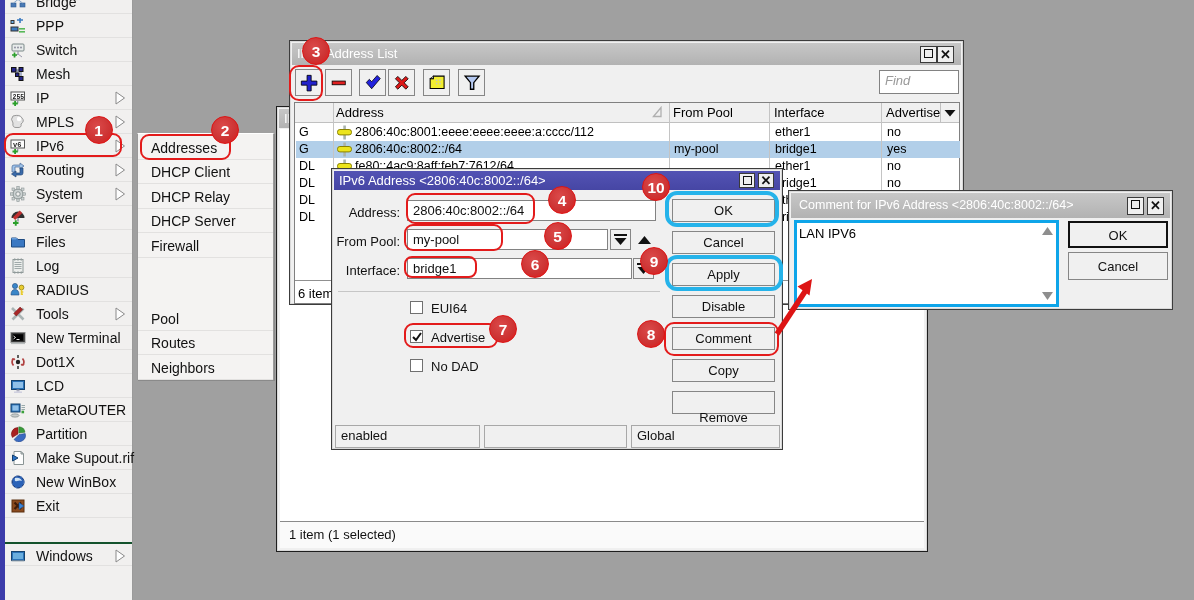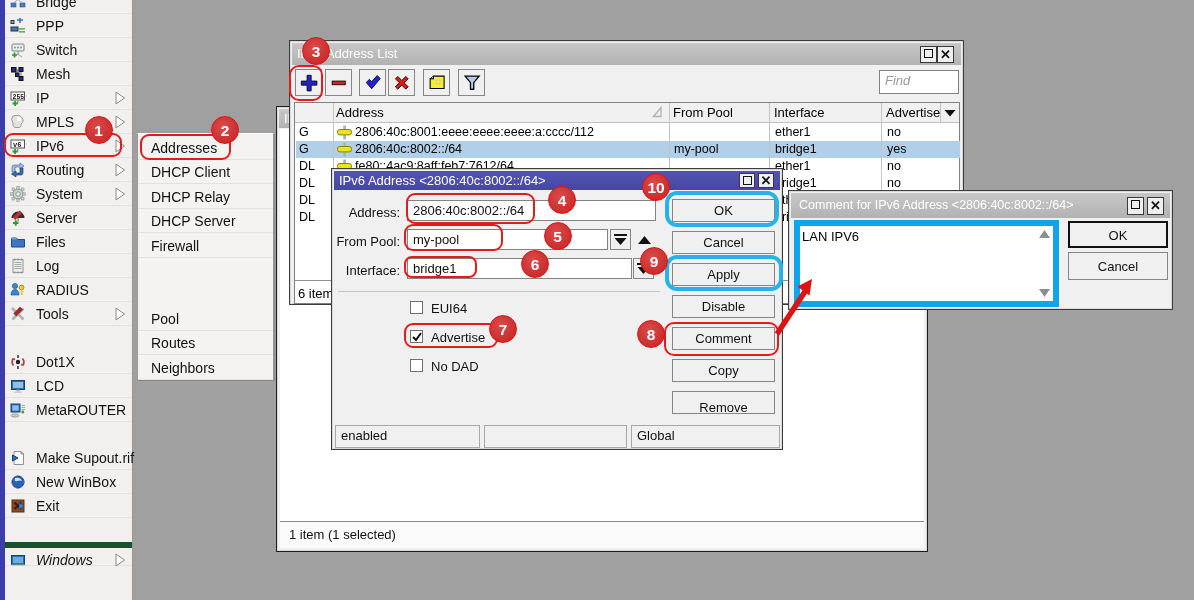--- a/index.html
+++ b/index.html
@@ -209,20 +209,30 @@
   <div class="mrow" style="top:302px;">
     <svg class="ic" width="16" height="16">
         <path d="M2 2 L13.5 13.5 M13.5 2.5 L2.5 13.5" stroke="#aab4b4" stroke-width="2.6"></path>
         <rect x="6" y="1" width="3.6" height="9" transform="rotate(45 8 6)" fill="#a82828" stroke="#701414" stroke-width="0.5"></rect>
       </svg>
     <div class="lbl">Tools</div>
     <svg class="abs" style="right:6px; top:5px;" width="11" height="14">
         <path d="M1 1 L9.5 7 L1 13 Z" fill="#fdfdfd" stroke="#8a8a8a"></path>
       </svg>
   </div>
+  <div class="mrow" style="top:326px;">
+    <svg class="ic" width="16" height="16">
+        <rect x="1" y="2.5" width="14" height="10" fill="#181818" stroke="#888"></rect>
+        <rect x="2.2" y="3.7" width="11.6" height="7.6" fill="#000" stroke="#444"></rect>
+        <path d="M3.5 6 L5.5 7.5 L3.5 9" stroke="#e8e8e8" fill="none"></path>
+        <path d="M6.5 9.5 L9.5 9.5" stroke="#e8e8e8"></path>
+        <rect x="1" y="12.5" width="14" height="1.6" fill="#b8bcbc"></rect>
+      </svg>
+    <div class="lbl">New Terminal</div>
+  </div>
   <div class="mrow" style="top:350px;">
     <svg class="ic" width="16" height="16">
         <circle cx="8" cy="8" r="2.2" fill="#202020"></circle>
         <path d="M3.5 11.5 A5.5 5.5 0 0 1 3.5 4.5 L2 6 M3.5 4.5 L4.8 5.8" stroke="#b04040" stroke-width="1.7" fill="none"></path>
         <path d="M12.5 4.5 A5.5 5.5 0 0 1 12.5 11.5 L14 10 M12.5 11.5 L11.2 10.2" stroke="#b04040" stroke-width="1.7" fill="none"></path>
         <rect x="7.3" y="1" width="1.4" height="3" fill="#202020"></rect>
         <rect x="7.3" y="12" width="1.4" height="3" fill="#202020"></rect>
       </svg>
     <div class="lbl">Dot1X</div>
   </div>
@@ -240,20 +250,28 @@
         <rect x="1" y="2" width="9" height="8" fill="#2a72b8" stroke="#16436e"></rect>
         <rect x="2.4" y="3.4" width="6.2" height="5.2" fill="#90c0e8"></rect>
         <g stroke="#9aa">
           <path d="M11.5 3.5 L15 3.5 M11.5 5.5 L15 5.5 M11.5 7.5 L15 7.5"></path>
         </g>
         <rect x="11.5" y="8.7" width="2.6" height="2.6" fill="#3aa03a"></rect>
         <ellipse cx="5" cy="13.5" rx="4" ry="1.6" fill="#c8cccc" stroke="#98a0a0"></ellipse>
       </svg>
     <div class="lbl">MetaROUTER</div>
   </div>
+  <div class="mrow" style="top:422px;">
+    <svg class="ic" width="16" height="16">
+        <path d="M8 8 L8 1.5 A6.5 6.5 0 0 0 2.4 11.5 Z" fill="#a82020" stroke="#701010" stroke-width="0.5"></path>
+        <path d="M8.8 7 L8.8 0.8 A6.5 6.5 0 0 1 15 6.2 Z" fill="#3a9a3a" stroke="#1e6a1e" stroke-width="0.5"></path>
+        <path d="M9 8.5 L15.2 7.5 A6.5 6.5 0 0 1 4 13.5 Z" fill="#3a6ac0" stroke="#1e4080" stroke-width="0.5"></path>
+      </svg>
+    <div class="lbl">Partition</div>
+  </div>
   <div class="mrow" style="top:470px;">
     <svg class="ic" width="16" height="16">
         <circle cx="8" cy="8" r="6" fill="#2a62b8" stroke="#12316e"></circle>
         <path d="M5 4 Q10 3 12 7 Q10 6 7 7 Q4 8 5 4 Z" fill="#cfe2f4"></path>
         <circle cx="8" cy="8" r="6" fill="none" stroke="#5a8ad0" stroke-width="1" stroke-dasharray="2 3"></circle>
       </svg>
     <div class="lbl">New WinBox</div>
   </div>
   <div class="mrow" style="top:446px;">
     <svg class="ic" width="16" height="16">
@@ -264,21 +282,21 @@
     <div class="lbl">Make Supout.rif</div>
   </div>
   <div class="mrow" style="top:494px;">
     <svg class="ic" width="16" height="16">
         <rect x="2" y="2" width="12" height="12" fill="#8a4a1e" stroke="#5a2e0e"></rect>
         <path d="M4.5 4.5 L11 11 M11 4.5 L4.5 11" stroke="#401c08" stroke-width="2.2"></path>
         <path d="M14 8 L9 4.5 L9 11.5 Z" fill="#3a86d8" stroke="#1a4a8a" stroke-width="0.6"></path>
       </svg>
     <div class="lbl">Exit</div>
   </div>
-  <div class="mrow" style="top:542px; border-top:6px solid #14532d;font-style:italic;">
+  <div class="mrow" style="top:542px; border-top:2px solid #14532d;">
     <svg class="ic" width="16" height="16">
         <rect x="1.5" y="3.5" width="13" height="9" fill="#2a72b8" stroke="#16436e"></rect>
         <rect x="3" y="5" width="10" height="6" fill="#6aaede"></rect>
         <rect x="1.5" y="12.5" width="13" height="1.2" fill="#b8c0c8"></rect>
       </svg>
     <div class="lbl">Windows</div>
     <svg class="abs" style="right:6px; top:5px;" width="11" height="14">
         <path d="M1 1 L9.5 7 L1 13 Z" fill="#fdfdfd" stroke="#8a8a8a"></path>
       </svg>
   </div>
@@ -481,32 +499,32 @@
   <div class="cblbl" style="left:99px; top:161px;">Advertise</div>
   <div class="cb" style="left:78px; top:190px;"></div>
   <div class="cblbl" style="left:99px; top:190px;">No DAD</div>
 
   <div class="btn" style="left:340px; top:30px;  width:103px; height:23px; padding-top:3px;">OK</div>
   <div class="btn" style="left:340px; top:62px;  width:103px; height:23px; padding-top:3px;">Cancel</div>
   <div class="btn" style="left:340px; top:94px;  width:103px; height:23px; padding-top:3px;">Apply</div>
   <div class="btn" style="left:340px; top:126px; width:103px; height:23px; padding-top:3px;">Disable</div>
   <div class="btn" style="left:340px; top:158px; width:103px; height:23px; padding-top:3px;">Comment</div>
   <div class="btn" style="left:340px; top:190px; width:103px; height:23px; padding-top:3px;">Copy</div>
-  <div class="btn" style="left:340px; top:222px; width:103px; height:23px; padding-top:8px;">Remove</div>
+  <div class="btn" style="left:340px; top:222px; width:103px; height:23px; padding-top:18px;">Remove</div>
 
   <div class="cell" style="left:3px; top:256px; width:145px; height:23px;">enabled</div>
   <div class="cell" style="left:152px; top:256px; width:143px; height:23px;"></div>
   <div class="cell" style="left:299px; top:256px; width:149px; height:23px;">Global</div>
 </div>
 
 <div class="win" id="commentwin" style="left:788px; top:190px; width:385px; height:120px;">
   <div class="tbar tgray" style="font-size:12.5px; height:25px; line-height:25px; padding-left:8px;">Comment for IPv6 Address &lt;2806:40c:8002::/64&gt;</div>
   <div class="wbtn bmax" style="right:28px; top:6px; width:17px; height:18px;"></div>
   <div class="wbtn bcls" style="right:8px; top:6px; width:17px; height:18px; line-height:16px;">✕</div>
-  <div class="abs" style="left:5px; top:29px; width:265px; height:87px; background:#fff; border:6px solid #0ea5e9;">
+  <div class="abs" style="left:5px; top:29px; width:265px; height:87px; background:#fff; border:3px solid #0ea5e9;">
     <div class="rtx" style="left:2px; top:3px; font-size:13px;">LAN IPV6</div>
     <svg class="abs" style="right:3px; top:4px;" width="11" height="8">
         <path d="M5.5 0 L11 8 L0 8 Z" fill="#8e8e8e"></path>
       </svg>
     <svg class="abs" style="right:3px; bottom:4px;" width="11" height="8">
         <path d="M0 0 L11 0 L5.5 8 Z" fill="#8e8e8e"></path>
       </svg>
   </div>
   <div class="btn" style="left:279px; top:30px; width:100px; height:27px; padding-top:5px; border:2px solid #111;">OK</div>
   <div class="btn" style="left:279px; top:61px; width:100px; height:28px; padding-top:6px;">Cancel</div>

